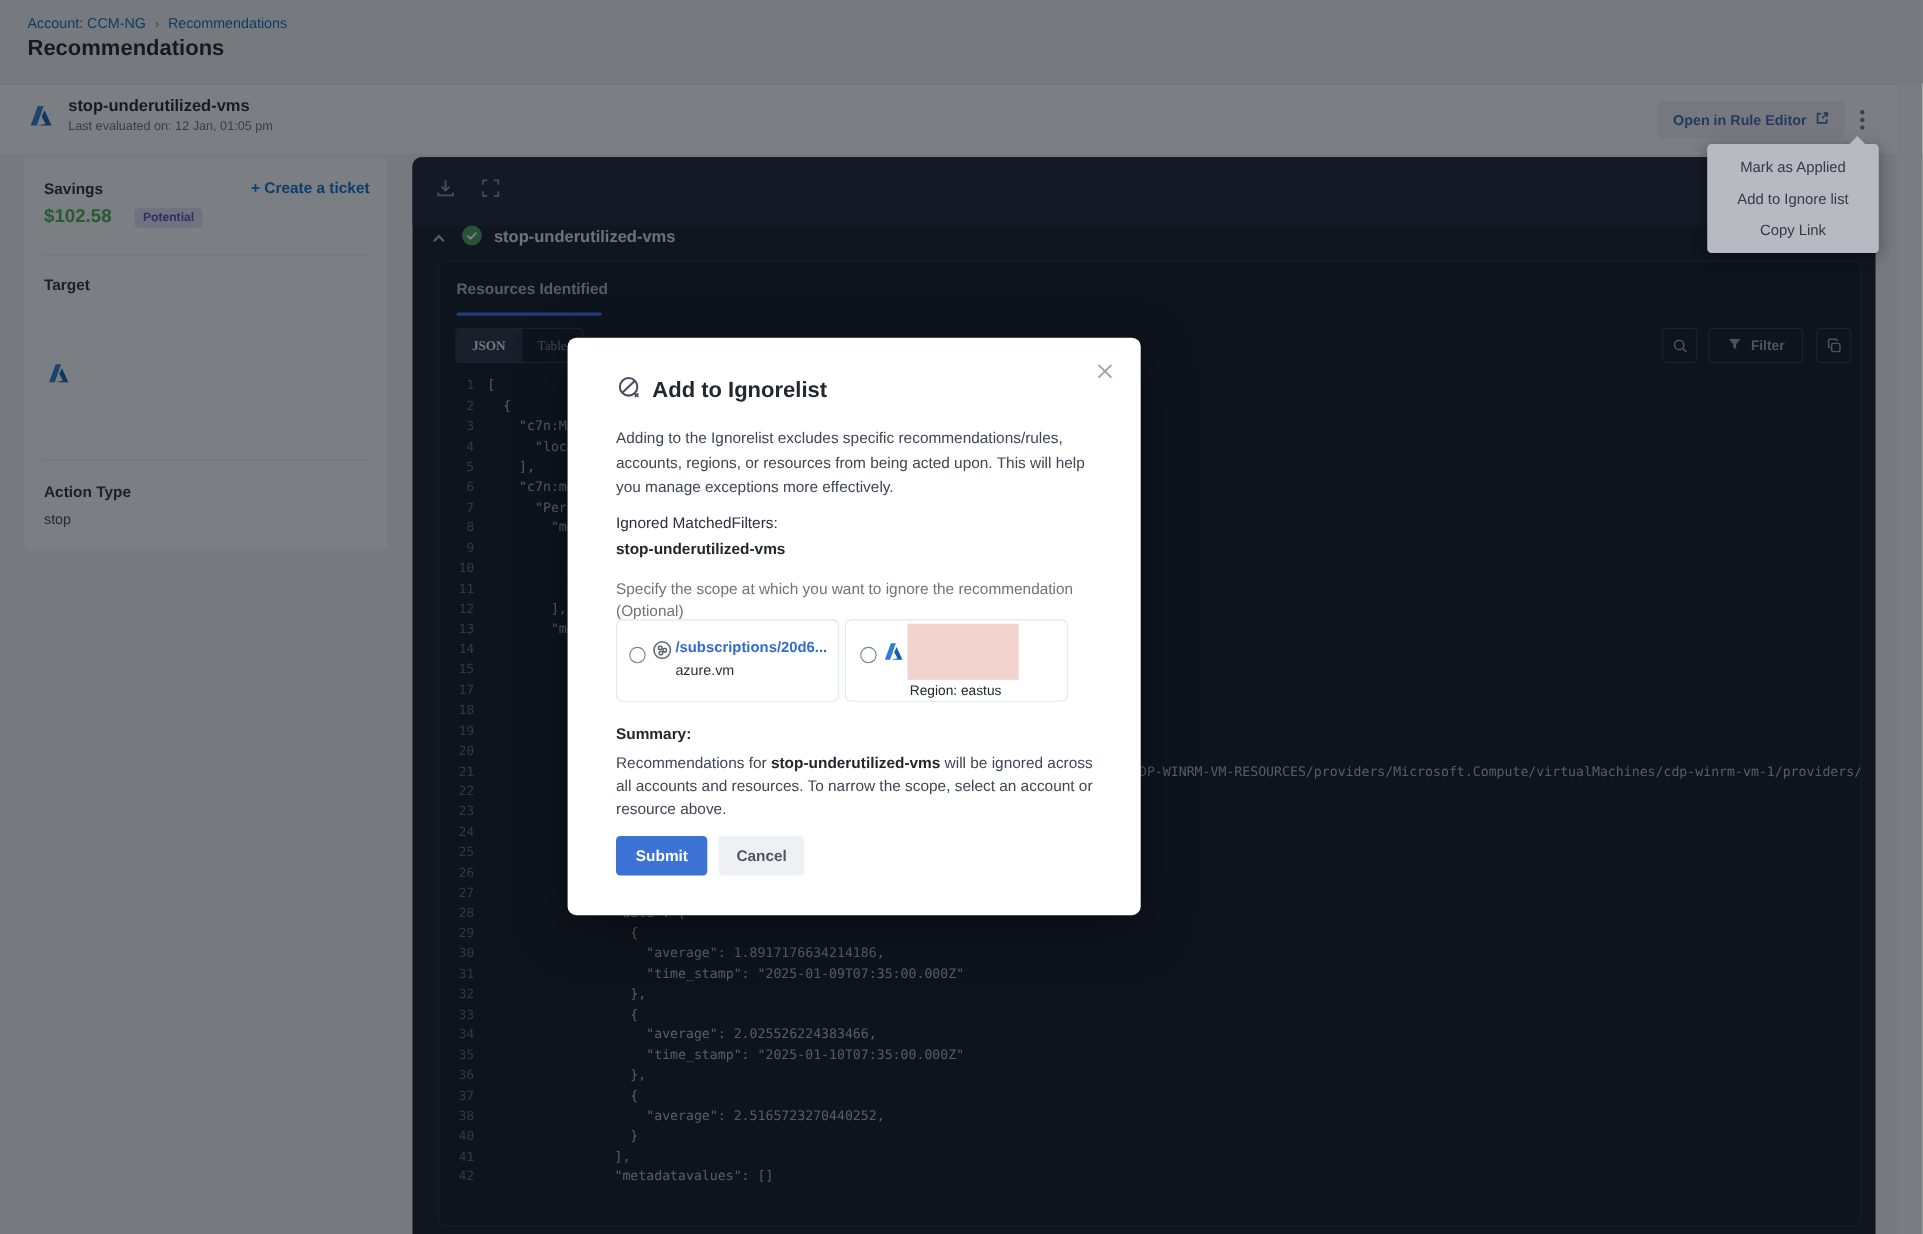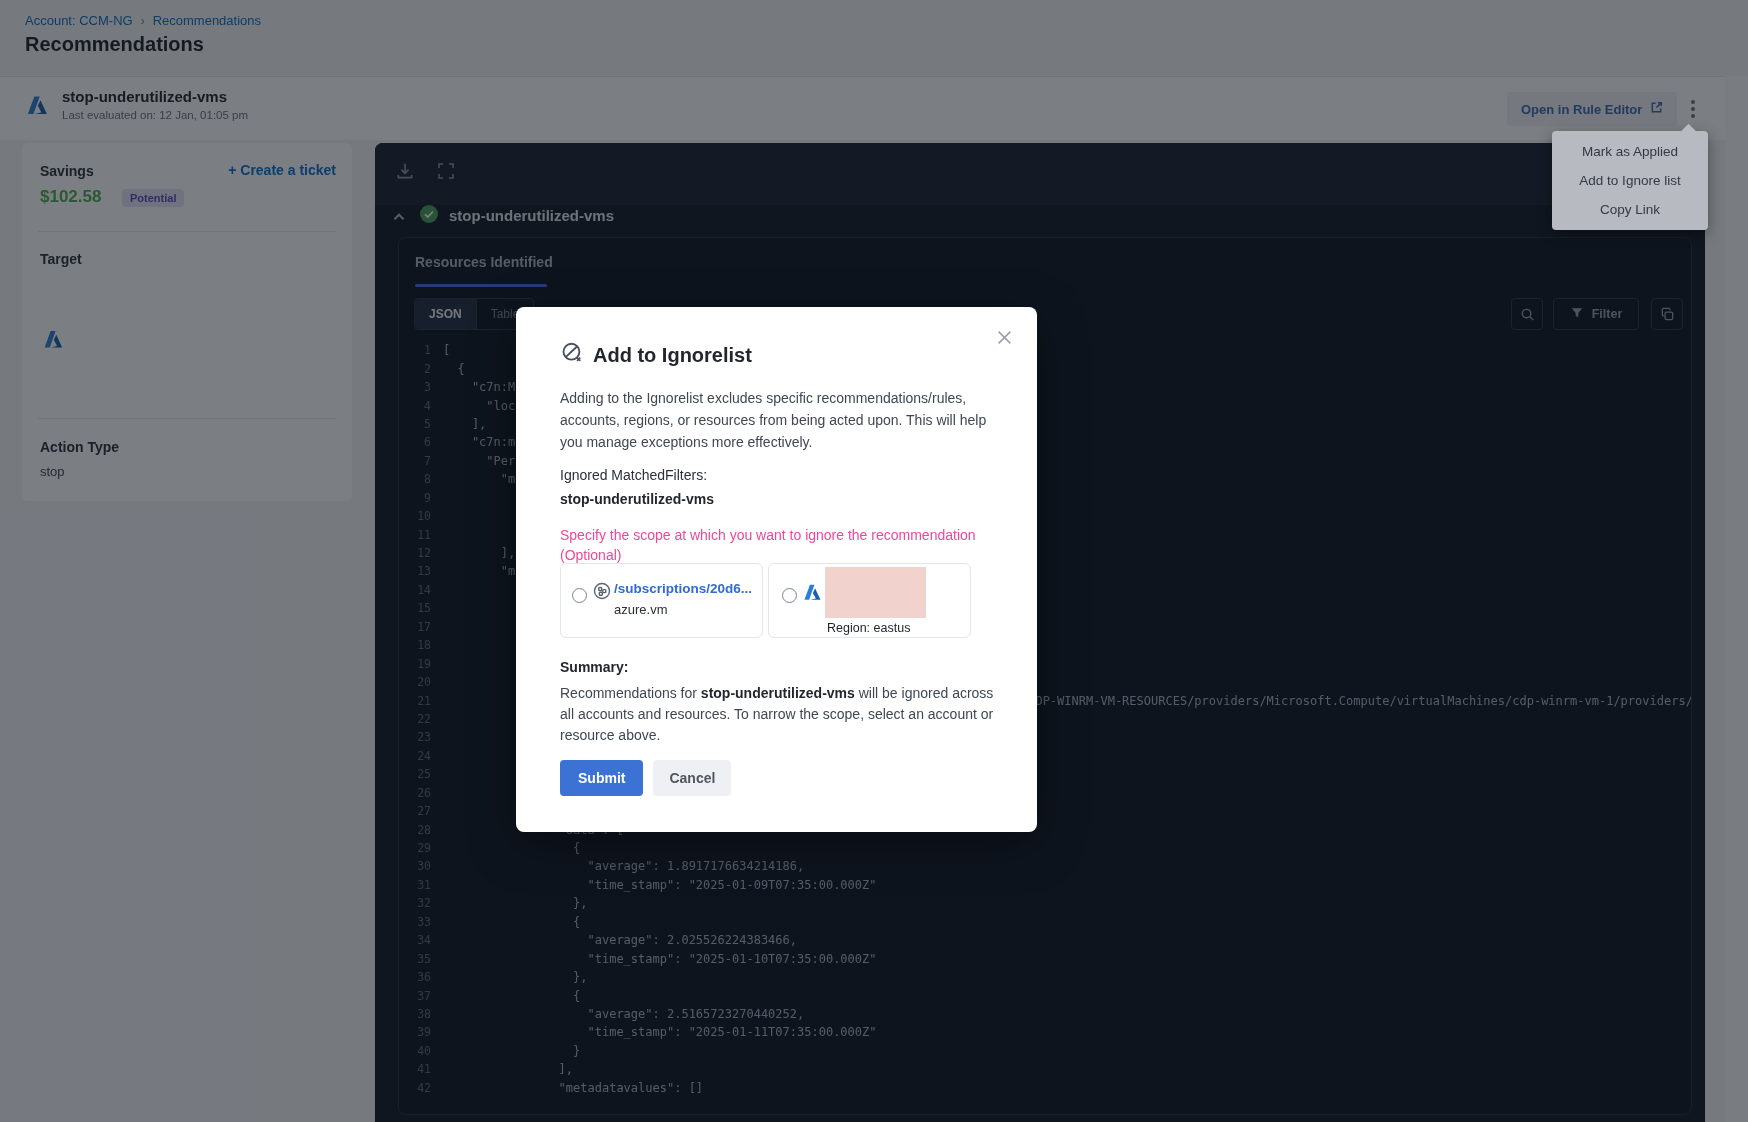--- a/index.html
+++ b/index.html
@@ -43,21 +43,21 @@
   .tb-download { position:absolute; left:20px; top:18px; }
   .tb-expand { position:absolute; left:62px; top:19px; }
   .ph-chevron { position:absolute; left:16px; top:66px; }
   .ph-check { position:absolute; left:44px; top:61px; }
   .ph-title { position:absolute; left:74px; top:64px; font-size:15px; font-weight:700; color:#dfe4ec; }
 
   .inner-panel { position:absolute; left:23px; top:94px; width:1294px; height:878px; background:#0f1622; border:1px solid #232d3e; border-radius:8px; overflow:hidden; }
   .res-tab { position:absolute; left:16px; top:16px; font-size:14px; font-weight:600; color:#aab3c2; cursor:pointer; }
   .res-underline { position:absolute; left:16px; top:46px; width:132px; height:3px; background:#3d6fe8; border-radius:2px; }
   .view-toggle { position:absolute; left:15px; top:60px; height:32px; display:flex; border:1px solid #2b3547; border-radius:4px; overflow:hidden; }
-  .view-toggle .seg { padding:0 14px; display:flex; align-items:center; font-size:12px; cursor:pointer; color:#7b8496; background:transparent; border:none; font-family:Liberation Sans, sans-serif; }
+  .view-toggle .seg { padding:0 14px; display:flex; align-items:center; font-size:12px; cursor:pointer; color:#7b8496; background:transparent; border:none; font-family:Liberation Serif, serif; }
   .view-toggle .seg.active { background:#232d42; color:#eef1f6; font-weight:700; }
   .view-toggle .seg + .seg { border-left:1px solid #2b3547; }
   .ctl-btn { position:absolute; top:60px; height:32px; border:1px solid #2b3547; border-radius:4px; background:transparent; color:#97a0b0;
     display:flex; align-items:center; justify-content:center; gap:8px; cursor:pointer; font-size:12.5px; font-weight:600; font-family:inherit; }
   .ctl-search { left:1112px; width:32px; }
   .ctl-filter { left:1154px; width:86px; }
   .ctl-copy { left:1252px; width:32px; }
 
   .code { position:absolute; left:0; top:103px; right:0; bottom:4px; overflow:hidden; font-family:"DejaVu Sans Mono", monospace; }
   .cl { height:18.45px; display:flex; align-items:center; }
@@ -77,21 +77,21 @@
 
   
   .modal { position:absolute; left:516px; top:307px; width:521px; height:525px; background:#ffffff; border-radius:8px; z-index:60;
     box-shadow:0 12px 48px rgba(0,0,0,0.4); }
   .modal-close { position:absolute; right:20px; top:18px; background:none; border:none; cursor:pointer; padding:4px; }
   .modal-title-row { position:absolute; left:44px; top:34px; display:flex; align-items:center; gap:9px; }
   .modal-title { font-size:20px; font-weight:700; color:#22272d; }
   .modal-desc { position:absolute; left:44px; top:80px; width:436px; font-size:14px; line-height:1.58; color:#3f4752; }
   .ignored-label { position:absolute; left:44px; top:160px; font-size:14px; color:#2a313b; }
   .ignored-value { position:absolute; left:44px; top:184px; font-size:14px; font-weight:700; color:#22272d; }
-  .scope-label { position:absolute; left:44px; top:218px; width:432px; font-size:14px; line-height:1.45; color:#ec4899; }
+  .scope-label { position:absolute; left:44px; top:218px; width:432px; font-size:14px; line-height:1.45; color:#737373; }
   .scope-card { position:absolute; top:256px; width:203px; height:75px; border:1px solid #e3e6eb; border-radius:6px; background:#fff; cursor:pointer; }
   .card-account { left:44px;padding-left:24px; } .card-resource { left:252px; }
   .radio { width:15px; height:15px; border:1.5px solid #7a8290; border-radius:50%; background:#fff; display:inline-block; }
   .ca-radio { position:absolute; left:11px; top:24px; }
   .ca-subicon { position:absolute; left:31px; top:17px; }
   .ca-link { position:absolute; left:53px; top:17px; font-size:13.5px; font-weight:600; color:#2f6bd0; cursor:pointer; }
   .ca-sub { position:absolute; left:53px; top:38px; font-size:13px; color:#2a2f36; }
   .cr-radio { position:absolute; left:13px; top:24px; }
   .cr-azure { position:absolute; left:33px; top:18px; }
   .cr-redaction { position:absolute; left:56px; top:3px; width:101px; height:51px; background:#f1d2cd; }
@@ -364,24 +364,20 @@
             </div>
             <div class="cl">
               <span class="ln">37</span>
               <span class="ct">                  {</span>
             </div>
             <div class="cl">
               <span class="ln">38</span>
               <span class="ct">                    "average": 2.5165723270440252,</span>
             </div>
             <div class="cl">
-              <span class="ln">39</span>
-              <span class="ct">                    "time_stamp": "2025-01-11T07:35:00.000Z"</span>
-            </div>
-            <div class="cl">
               <span class="ln">40</span>
               <span class="ct">                  }</span>
             </div>
             <div class="cl">
               <span class="ln">41</span>
               <span class="ct">                ],</span>
             </div>
             <div class="cl">
               <span class="ln">42</span>
               <span class="ct">                "metadatavalues": []</span>

